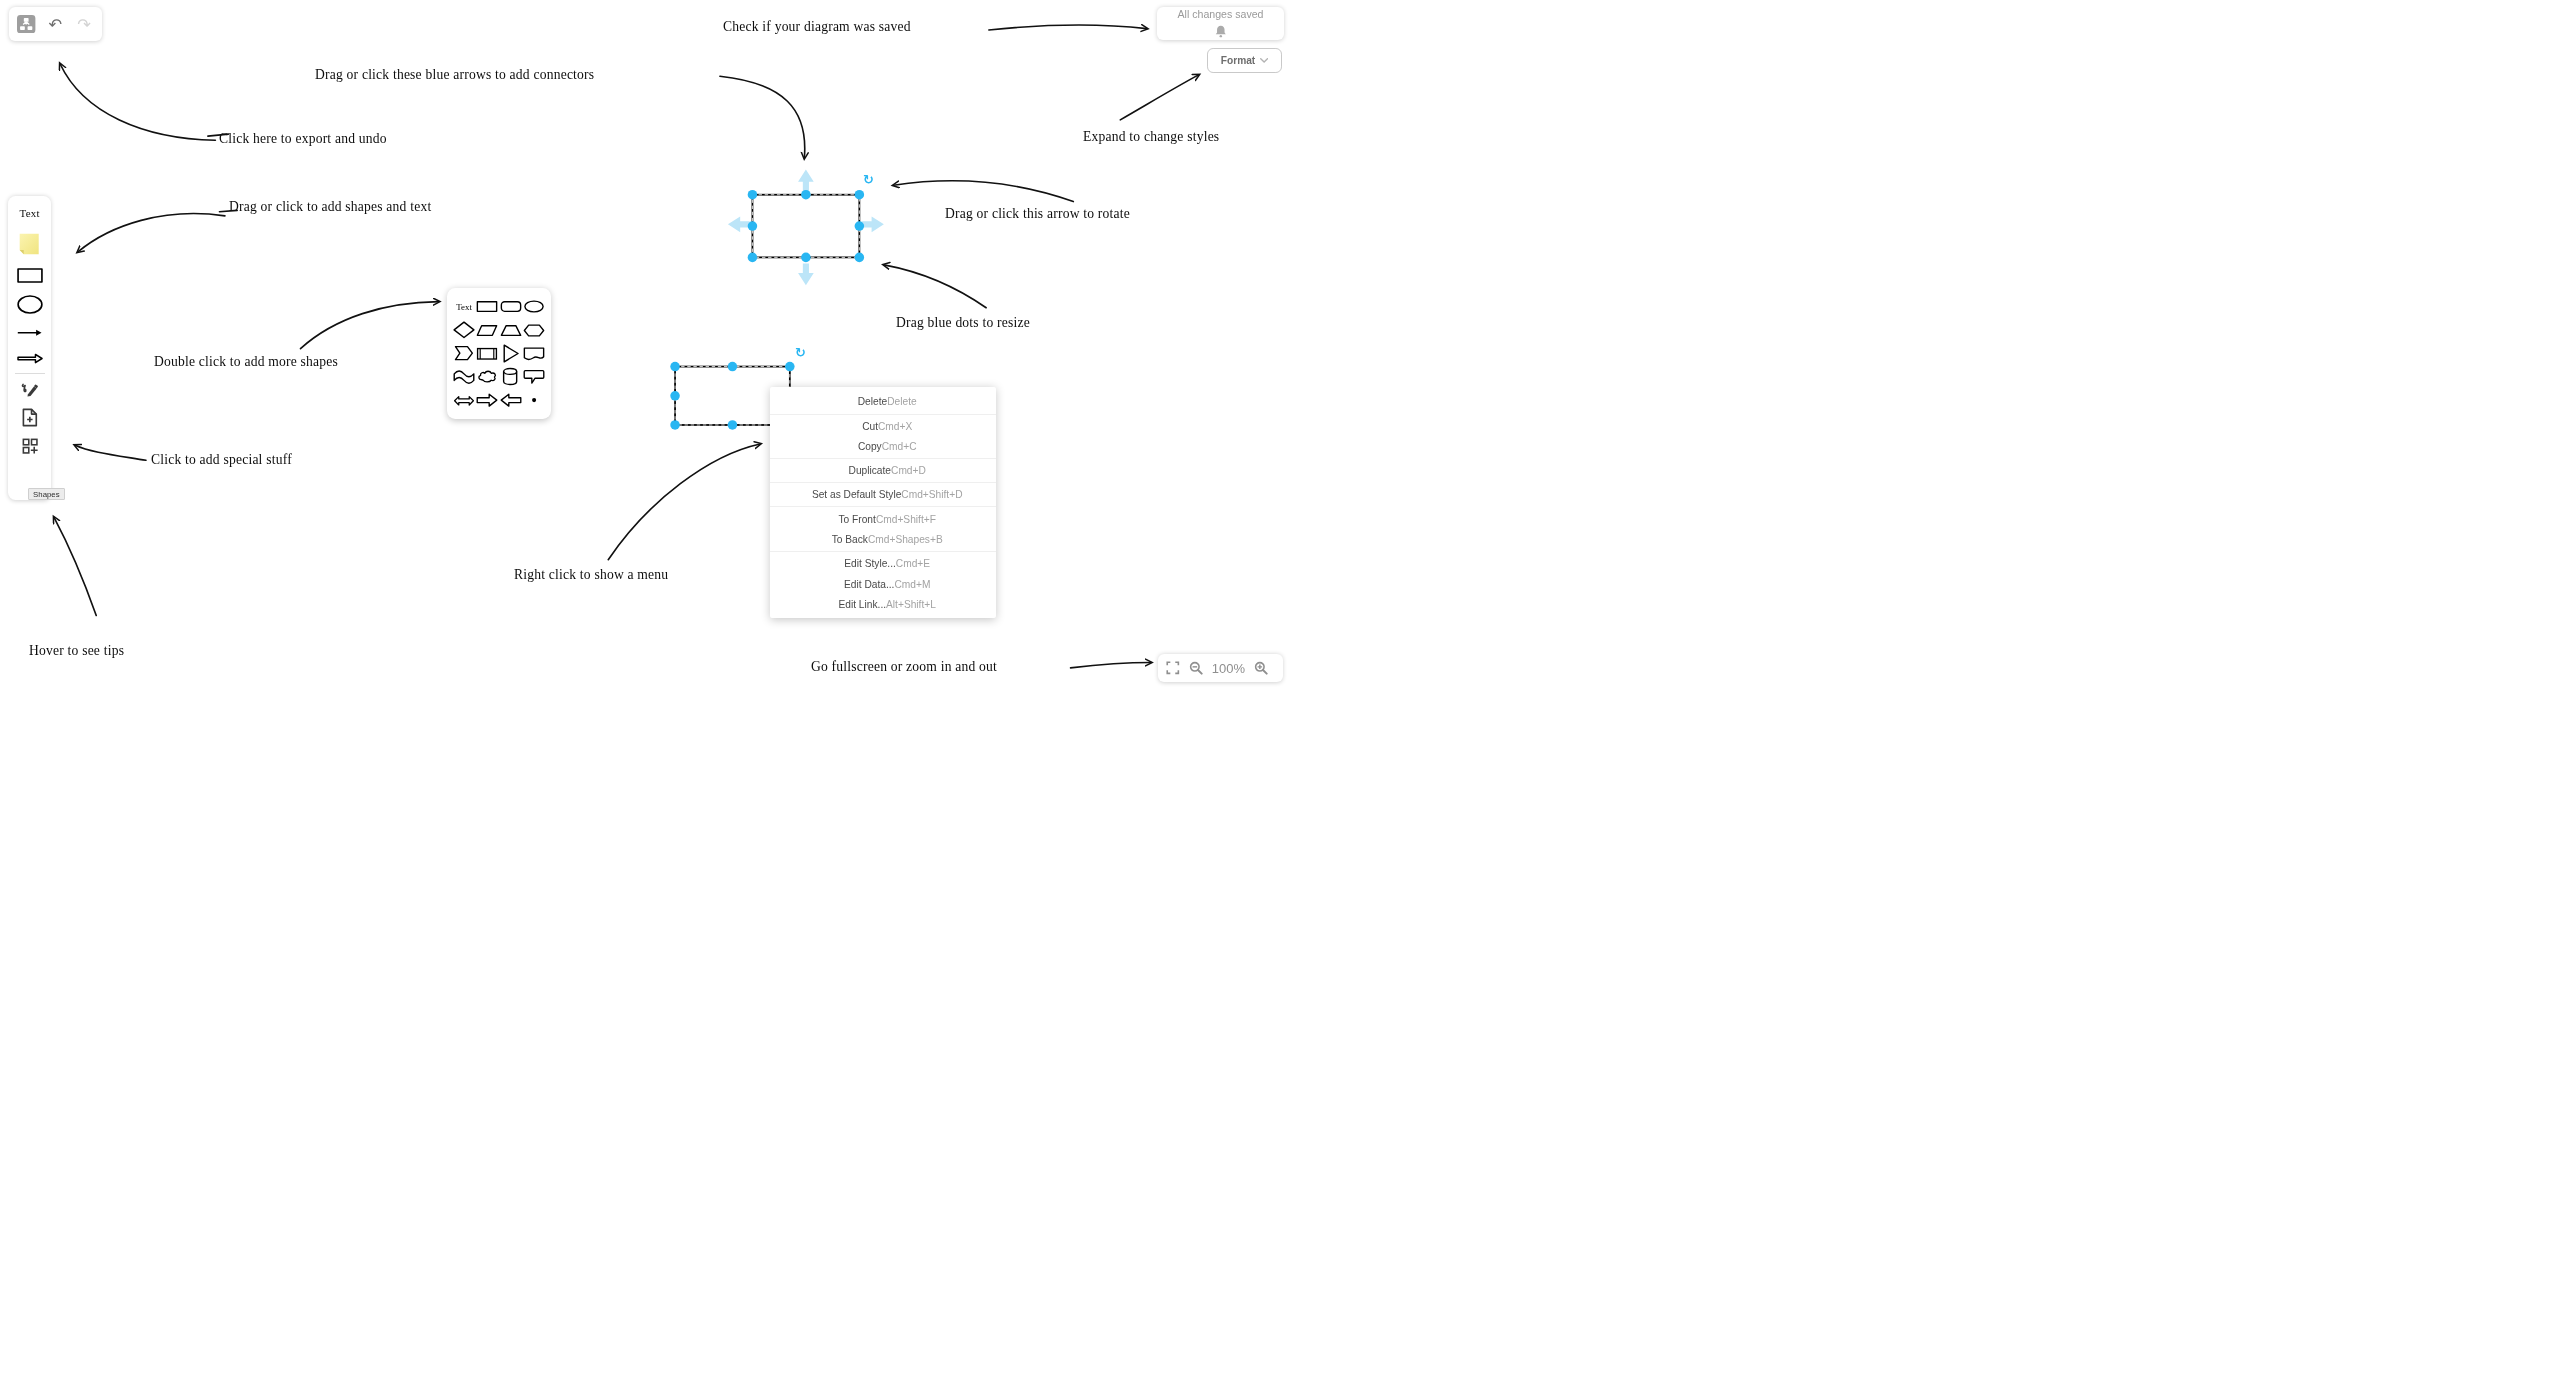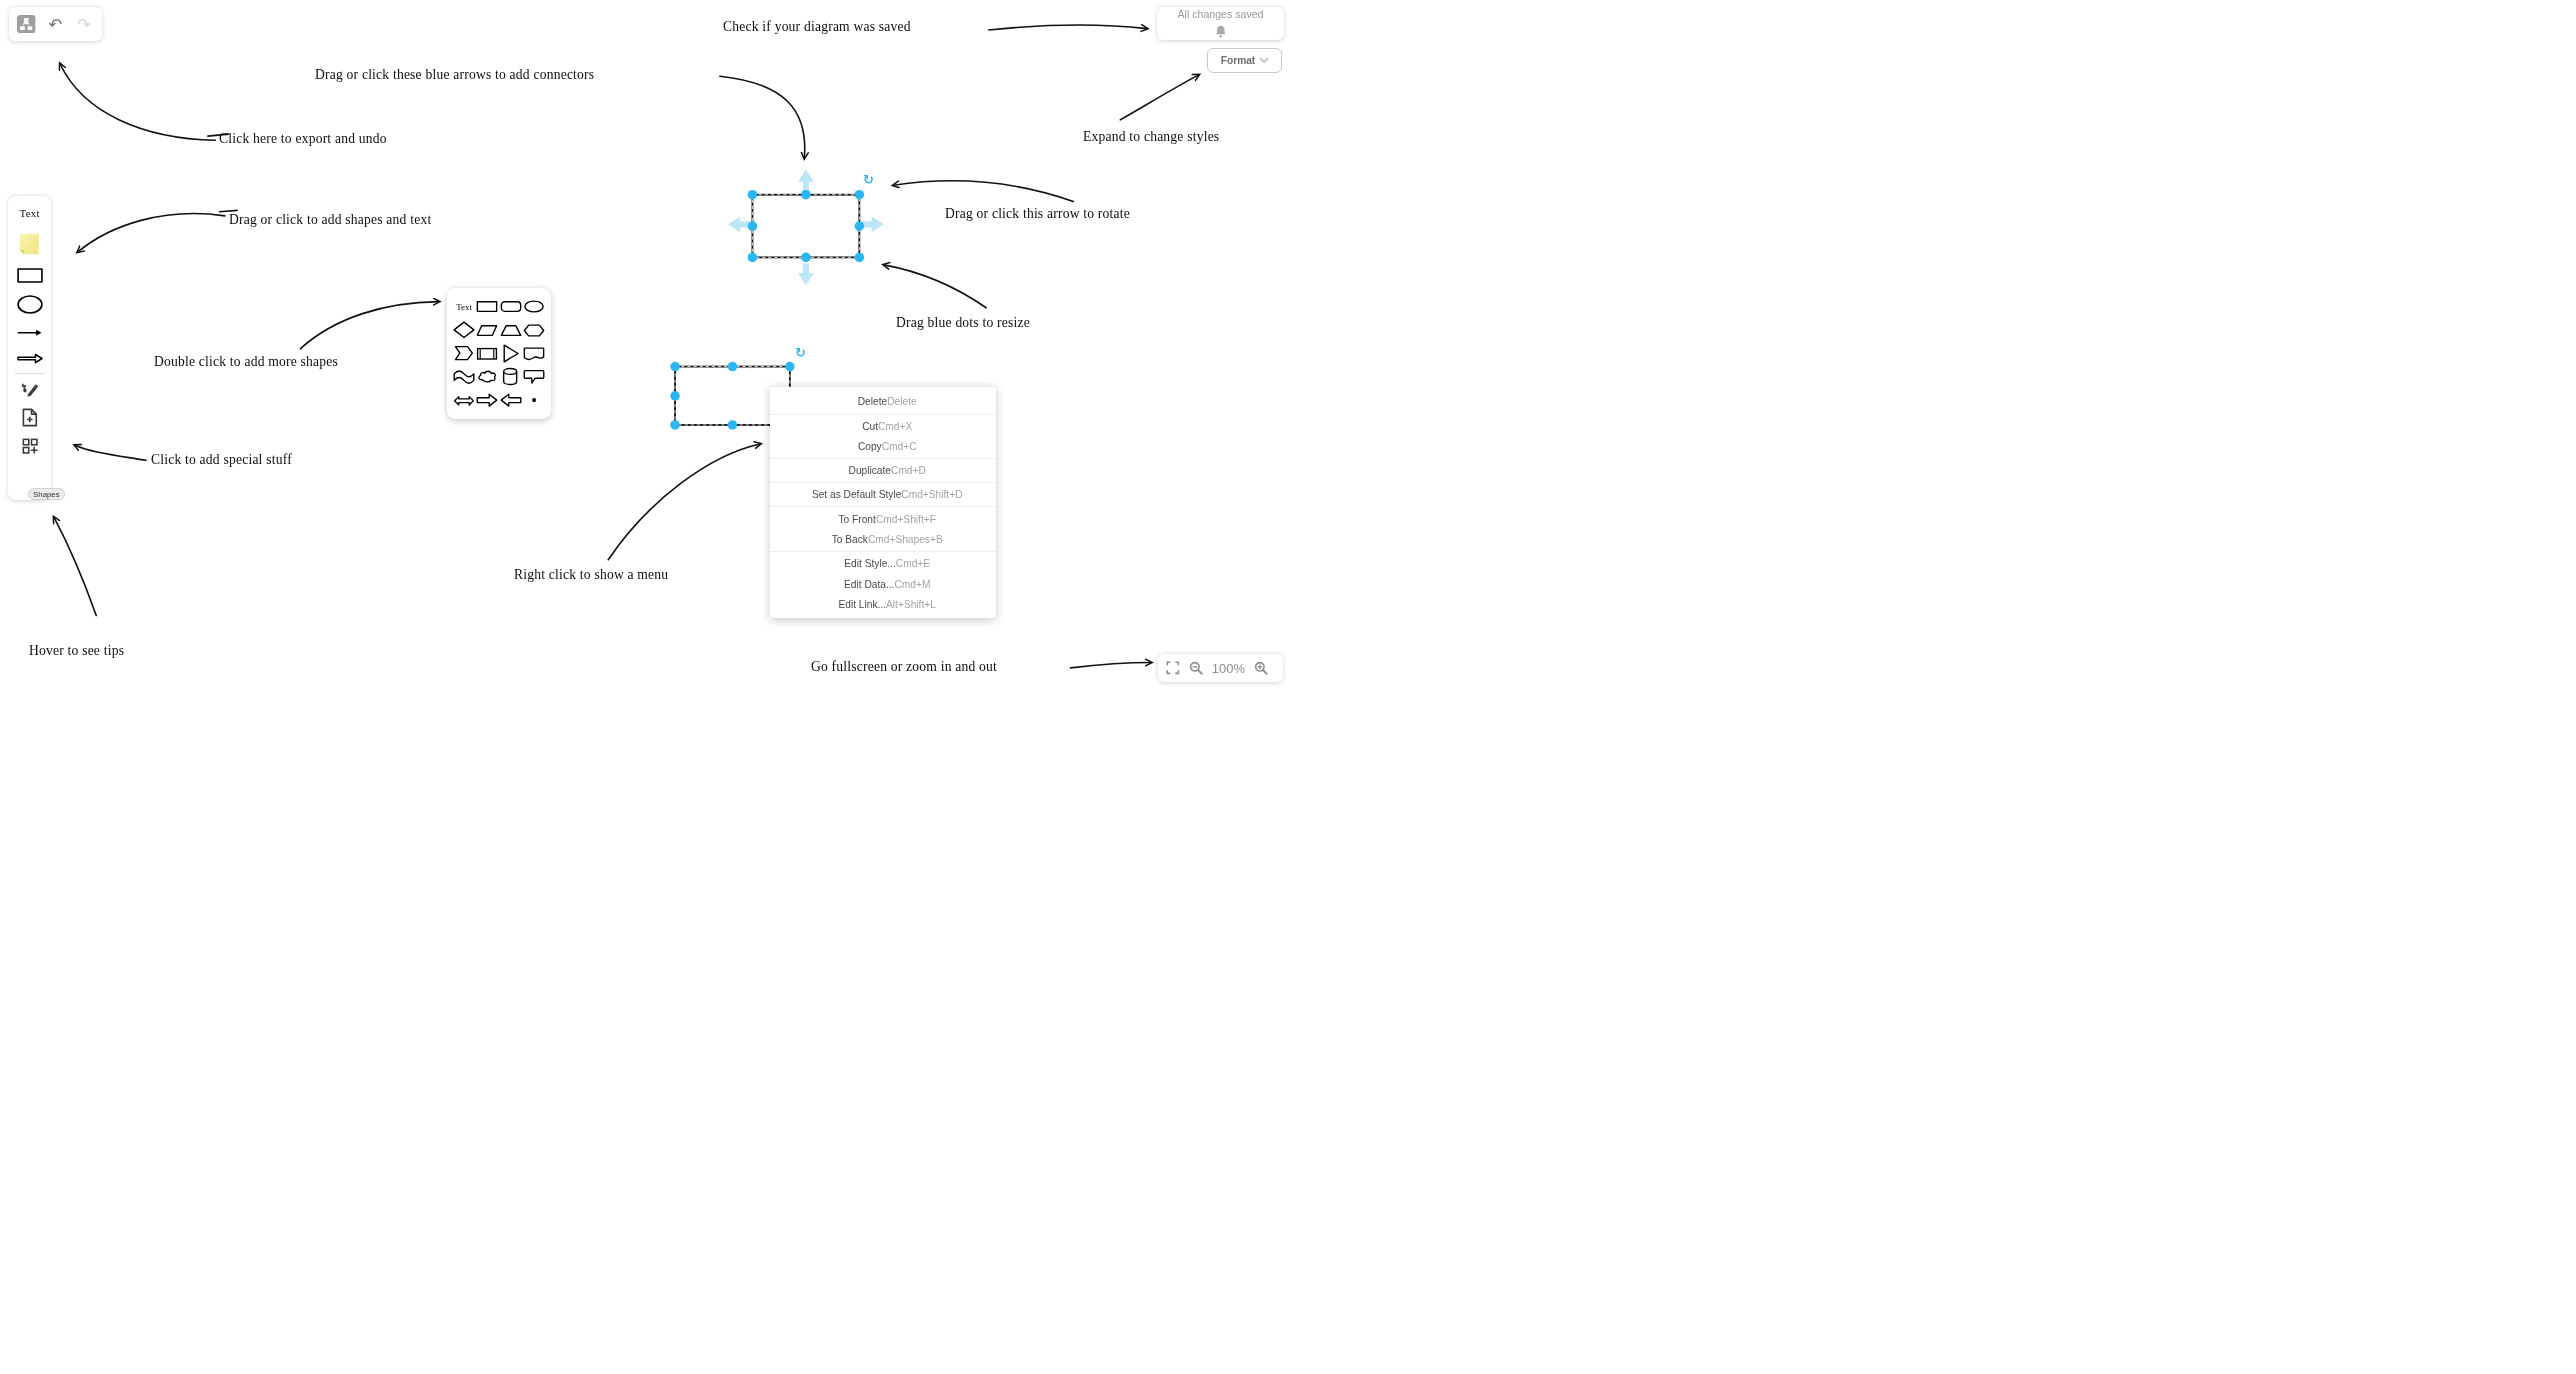--- a/index.html
+++ b/index.html
@@ -20,21 +20,21 @@
   #saved-card span { color:#9a9a9a; font-size:10.6px; }
   #format-btn { left:1207px; top:48px; width:75px; height:24.5px; background:#fff; border:1px solid #c9c9c9;
                 border-radius:6.1px; display:flex; align-items:center; justify-content:center; gap:4.8px; cursor:pointer; }
   #format-btn b { color:#6e6e6e; font-size:10.2px; }
 
   
   #sidebar { left:8.2px; top:196px; width:43px; height:304px; border-radius:7.5px;
              display:flex; flex-direction:column; align-items:center; }
   .side-item { display:flex; align-items:center; justify-content:center; cursor:pointer; }
   #side-divider { width:30px; border-top:1px solid #dcdcdc; margin:9.5px 0 6.8px 0; }
-  #tooltip { left:28px; top:488px; background:#ececec; border:0.7px solid #cfcfcf; border-radius:6px;
+  #tooltip { left:28px; top:488px; background:#ececec; border:0.7px solid #cfcfcf; border-radius:1px;
              padding:0.7px 4.1px; font-size:7.8px; color:#2e2e2e; }
 
   
   #palette { left:447px; top:288px; width:104px; height:131px; border-radius:8.2px; box-shadow:0 1.4px 6.8px rgba(0,0,0,.22);
              display:grid; grid-template-columns:repeat(4,1fr); padding:6.8px 5.4px; align-items:center; justify-items:center; }
   .pal-cell { width:23px; height:22.5px; display:flex; align-items:center; justify-content:center; cursor:pointer; }
   .pal-text { font-family:cursive; font-size:8.9px; color:#000; }
 
   
   #ctx-menu { left:770px; top:387px; width:226px; height:231px; background:#fff; border-radius:2px;
@@ -375,21 +375,21 @@
     <circle cx="9" cy="9" r="6.5" stroke="#8f8f8f" stroke-width="2.4" fill="none"></circle>
     <path d="M13.8 13.8 L19.5 19.5" stroke="#8f8f8f" stroke-width="3" stroke-linecap="round"></path>
     <path d="M5.5 9 H12.5 M9 5.5 V12.5" stroke="#8f8f8f" stroke-width="2.2"></path>
   </svg>
 </div>
 
 <div class="abs hand" style="left:723px; top:19px;">Check if your diagram was saved</div>
 <div class="abs hand" style="left:315px;  top:67px;">Drag or click these blue arrows to add connectors</div>
 <div class="abs hand" style="left:1083px; top:121px;margin-top:8px;">Expand to change styles</div>
 <div class="abs hand" style="left:219px;  top:131px;font-family:Liberation Serif, serif;">Click here to export and undo</div>
-<div class="abs hand" style="left:229px;  top:212px;">Drag or click to add shapes and text</div>
+<div class="abs hand" style="left:229px;  top:199px;">Drag or click to add shapes and text</div>
 <div class="abs hand" style="left:154px;  top:354px;">Double click to add more shapes</div>
 <div class="abs hand" style="left:945px; top:206px;">Drag or click this arrow to rotate</div>
 <div class="abs hand" style="left:896px; top:315px;">Drag blue dots to resize</div>
 <div class="abs hand" style="left:151px;  top:452px;">Click to add special stuff</div>
 <div class="abs hand" style="left:514px;  top:567px;">Right click to show a menu</div>
 <div class="abs hand" style="left:29px;   top:643px;">Hover to see tips</div>
 <div class="abs hand" style="left:811px; top:659px;">Go fullscreen or zoom in and out</div>
 
 <svg class="abs" id="arrow-layer" width="1288" height="687" viewBox="0 0 1891 1009">
   <defs>

